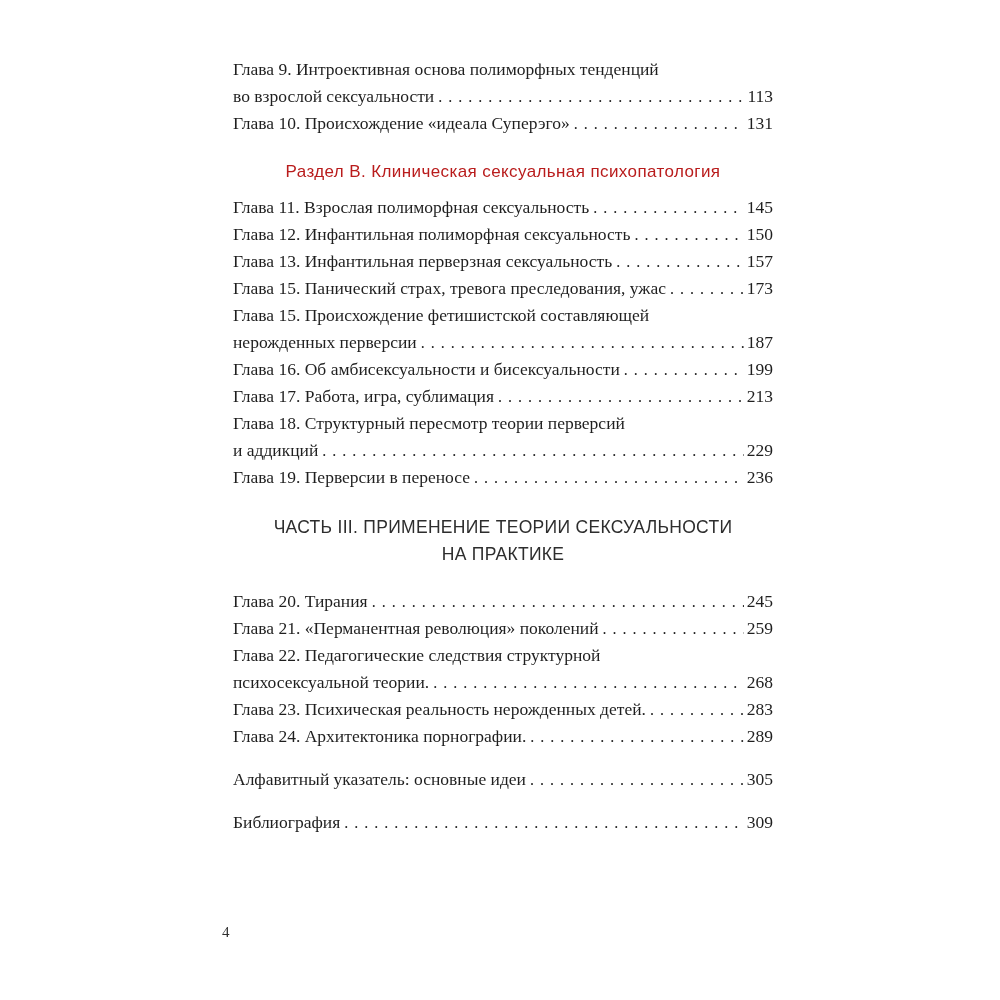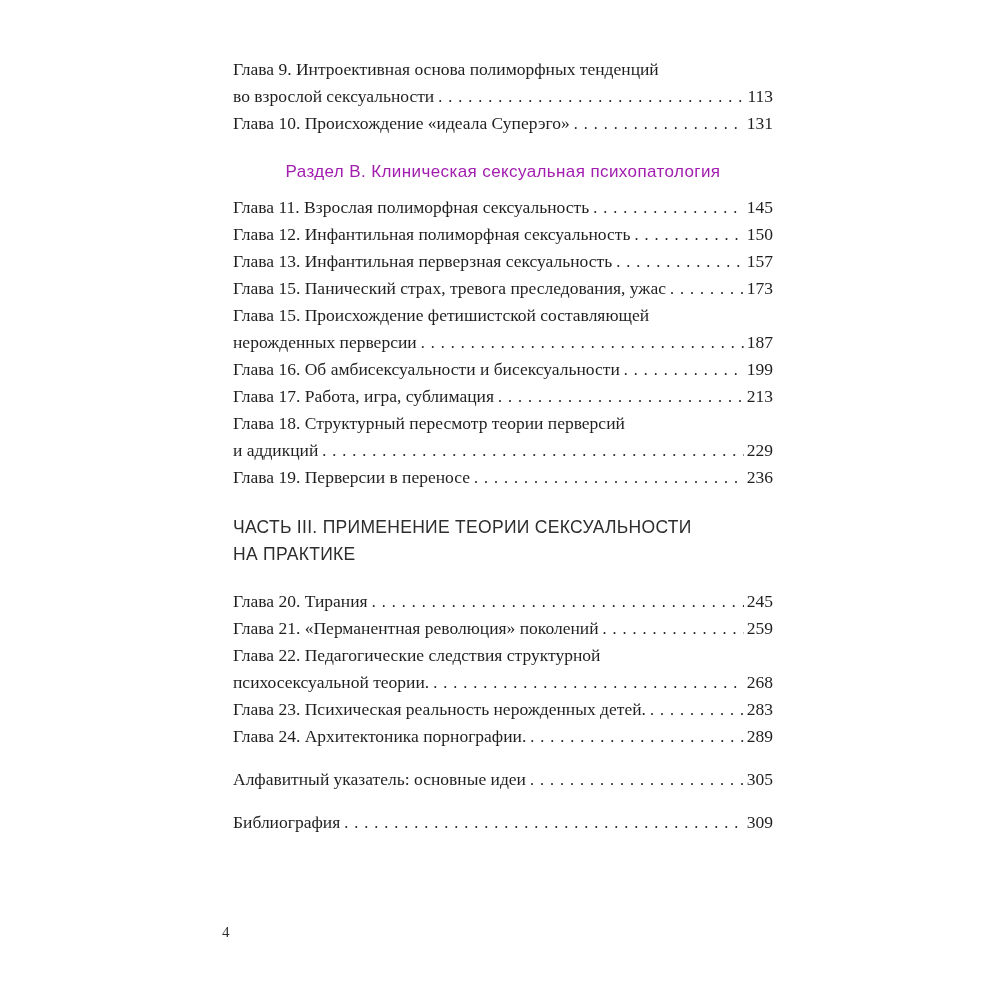--- a/index.html
+++ b/index.html
@@ -54,27 +54,27 @@
   .pagenum {
     flex: 0 0 auto;
     text-align: left;
   }
 
   .block-section-header {
     margin: 21px 0 9px 0;
     text-align: center;
     font-family: "Liberation Sans", "DejaVu Sans", sans-serif;
     font-weight: 400;
-    color: #a21caf;
+    color: #b91c1c;
     font-size: 17px;
     letter-spacing: 0.4px;
   }
   .block-part-header {
     margin: 23px 0 20px 0;
-    text-align: left;
+    text-align: center;
     font-family: "Liberation Sans", "DejaVu Sans", sans-serif;
     font-weight: 500;
     color: #2d2d2d;
     font-size: 17.5px;
     letter-spacing: 0.3px;
     line-height: 27px;
   }
   .header-line { line-height: 27px; }
 
   .page-number {

